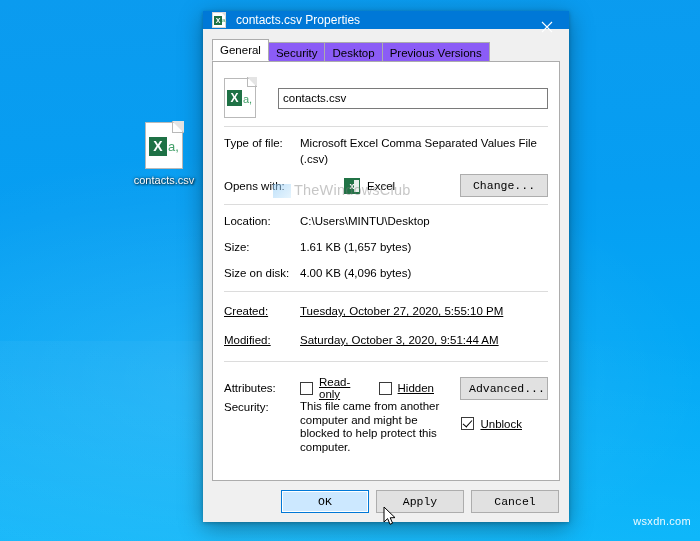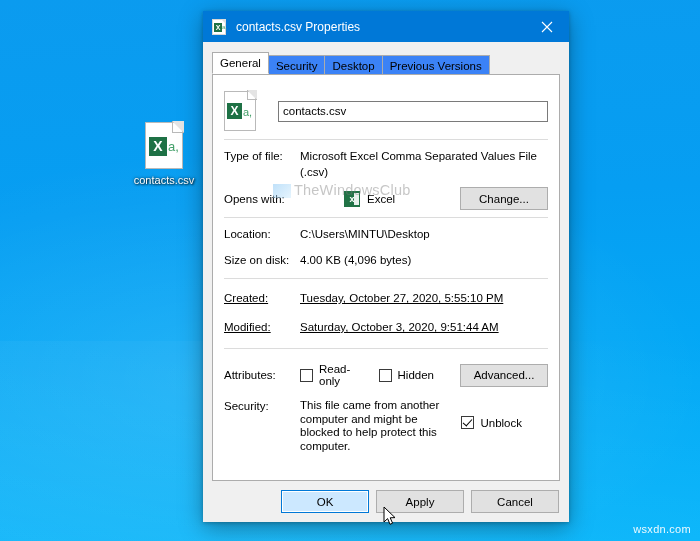--- a/index.html
+++ b/index.html
@@ -124,21 +124,21 @@
     top: 11px;
     width: 366px;
     height: 511px;
     background: #f0f0f0;
     box-shadow: 0 6px 22px rgba(0,0,0,0.34), 0 1px 4px rgba(0,0,0,0.25);
     box-sizing: border-box;
     display: flex;
     flex-direction: column;
   }
   #titlebar {
-    height: 31px;
+    height: 18px;
     background: #0078d7;
     display: flex;
     align-items: center;
     flex: 0 0 auto;
     position: relative;
   }
   #titlebar .ttl-icon {
     margin-left: 9px;
     width: 16px;
     height: 16px;
@@ -208,21 +208,21 @@
     display: flex;
     align-items: flex-end;
     position: relative;
   }
   .tab {
     height: 20px;
     line-height: 20px;
     padding: 0 7px;
     font-size: 11.5px;
     color: #000000;
-    background: #3b82f6;
+    background: #8b5cf6;
     border: 1px solid #acacac;
     border-bottom: none;
     box-sizing: border-box;
     margin-right: -1px;
     cursor: default;
     position: relative;
     top: 1px;
   }
   .tab.active {
     background: #ffffff;
@@ -317,21 +317,21 @@
     height: 12px;
     background: #ffffff;
     opacity: 0.9;
   }
   .excel-tile span {
     position: relative;
     z-index: 2;
   }
 
   button.winbtn {
-    font-family: Liberation Sans, sans-serif;
+    font-family: Liberation Mono, monospace;
     font-size: 11.5px;
     color: #000000;
     background: #e1e1e1;
     border: 1px solid #adadad;
     height: 23px;
     min-width: 88px;
     padding: 0 8px;
     cursor: default;
     box-sizing: border-box;
   }
@@ -341,20 +341,21 @@
     align-items: center;
     margin-top: 2px;
     font-size: 11.5px;
   }
   .attr-row .lbl { width: 76px; flex: 0 0 76px; }
   .cbx {
     display: inline-flex;
     align-items: center;
     margin-right: 26px;
     cursor: default;
+    text-decoration: underline;
   }
   .box {
     width: 13px;
     height: 13px;
     border: 1px solid #3a3a3a;
     background: #ffffff;
     box-sizing: border-box;
     margin-right: 6px;
     position: relative;
     flex: 0 0 13px;
@@ -367,21 +368,20 @@
     width: 4px;
     height: 8px;
     border: solid #000;
     border-width: 0 1.6px 1.6px 0;
     transform: rotate(42deg);
   }
 
   .security-row {
     display: flex;
     align-items: flex-start;
-    margin-top: 12px;
     font-size: 11.5px;
   }
   .security-row .lbl { width: 76px; flex: 0 0 76px; line-height: 15px; }
   .security-row .txt {
     flex: 1 1 auto;
     line-height: 13.5px;
     max-width: 156px;
   }
   .security-row .unblock {
     margin-left: auto;
@@ -425,21 +425,21 @@
     top: 184px;
     width: 18px;
     height: 14px;
     background: linear-gradient(135deg, rgba(140,200,245,0.55) 0%, rgba(200,232,252,0.45) 100%);
     pointer-events: none;
     z-index: 60;
   }
   .wm-corner {
     position: absolute;
     right: 9px;
-    bottom: 6px;
+    bottom: 14px;
     color: rgba(255,255,255,0.92);
     font-size: 11px;
     letter-spacing: 0.3px;
     pointer-events: none;
     user-select: none;
     z-index: 60;
   }
 
   
   #mouse-cursor {
@@ -527,20 +527,24 @@
           <button class="winbtn">Change...</button>
         </div>
       </div>
 
       <hr class="sep" style="margin-top:2px;">
 
       <div class="field-group">
         <div class="field-row">
           <div class="lbl">Location:</div>
           <div class="val">C:\Users\MINTU\Desktop</div>
+        </div>
+        <div class="field-row">
+          <div class="lbl">Size:</div>
+          <div class="val">1.61 KB (1,657 bytes)</div>
         </div>
         <div class="field-row">
           <div class="lbl">Size on disk:</div>
           <div class="val">4.00 KB (4,096 bytes)</div>
         </div>
       </div>
 
       <hr class="sep" style="margin-top:2px;">
 
       <div class="field-group" style="margin-top:11px;text-decoration:underline;">

